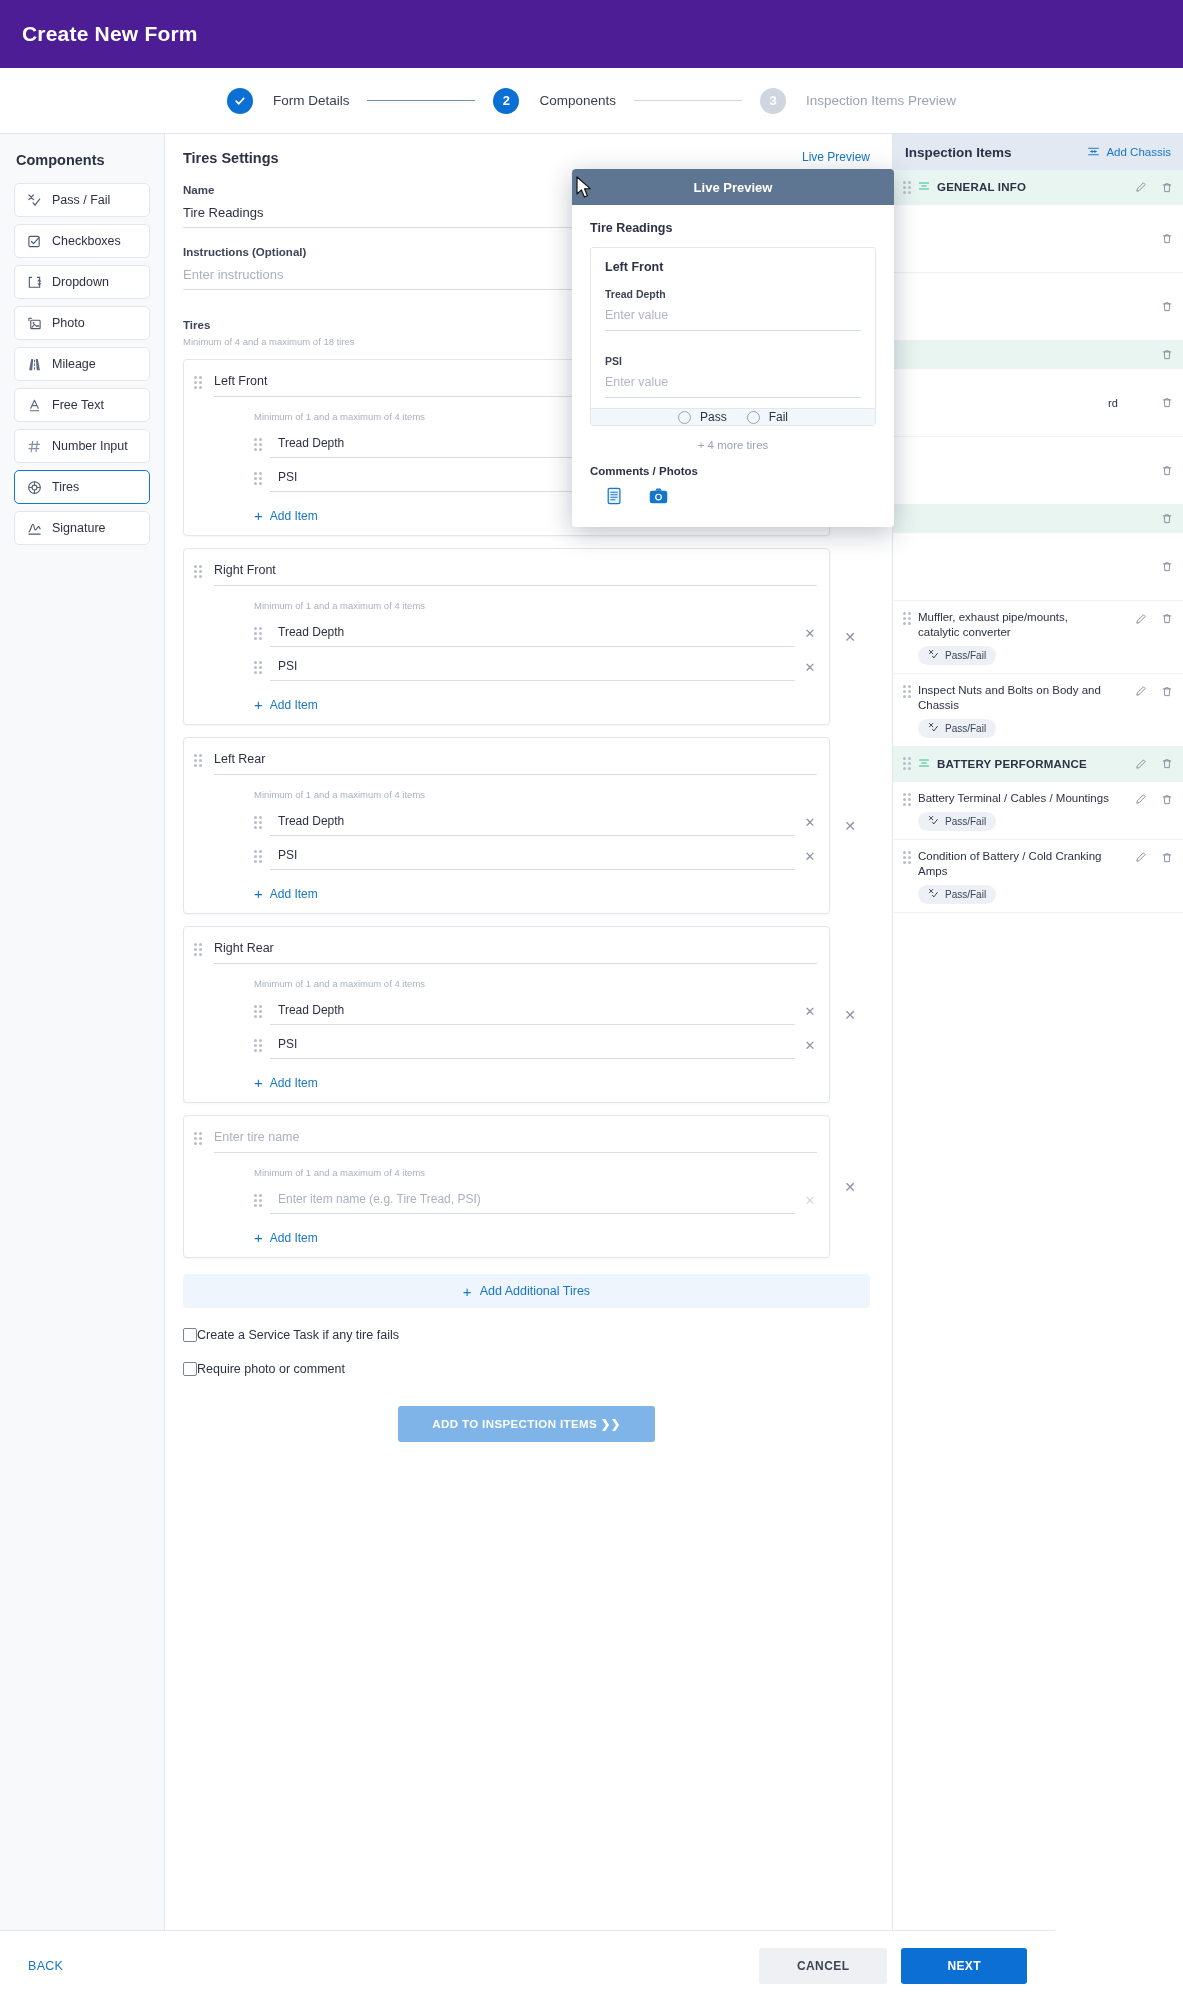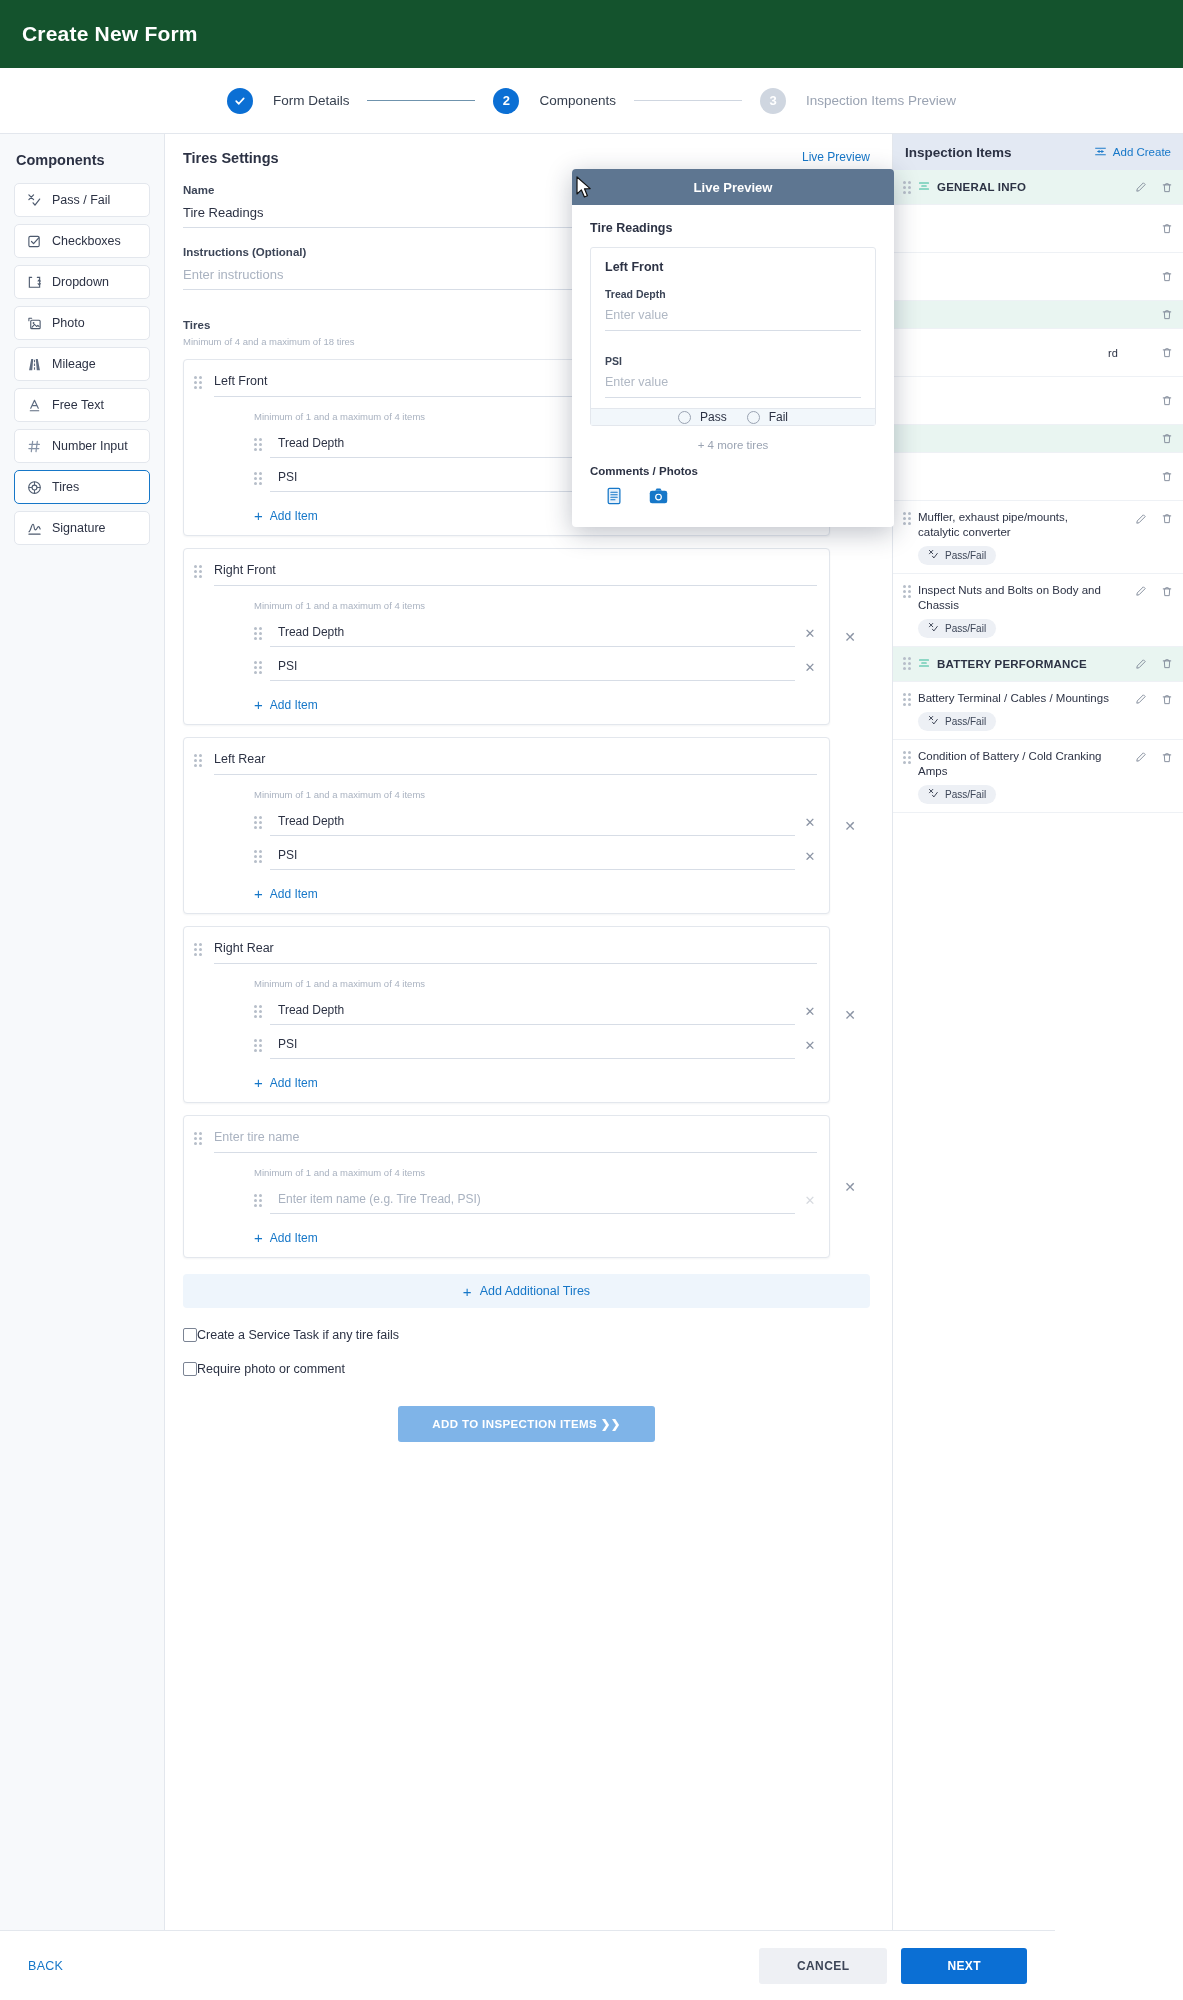--- a/index.html
+++ b/index.html
@@ -7,21 +7,21 @@
     width: 1183px; height: 2000px;
     font-family: "Liberation Sans", sans-serif;
     background: #ffffff;
     color: #2c3244;
     overflow: hidden;
     position: relative;
   }
 
   
   .topbar {
-    height: 68px; background: #14532d;
+    height: 68px; background: #4c1d95;
     display: flex; align-items: center; padding: 14px 22px;
   }
   .topbar-title { color: #fff; font-size: 21px; font-weight: bold; letter-spacing: .2px; }
 
   
   .stepper {
     height: 66px; background: #fff;
     display: flex; align-items: center; justify-content: center;
     border-bottom: 1px solid #e3e7ed;
   }
@@ -147,21 +147,21 @@
   .row-actions { display:flex; align-items:center; gap:14px;}
   .icon-btn { color:#7d8796; cursor:pointer; display:flex; }
   .item-entry { padding: 9px 10px 8px 10px; border-bottom:1px solid #eef1f5;}
   .item-top { display:flex; align-items:flex-start; justify-content:space-between; gap:24px;}
   .item-title { font-size: 11.5px; color:#2c3244; font-weight:500; line-height:1.3;}
   .pill {
     display:inline-flex; align-items:center; gap:6px; background:#edf0f5;
     border-radius:11px; padding: 3px 10px; font-size: 10px; color:#3c4557;
     margin: 6px 0 0 15px;
   }
-  .blank-row { height: 48px; border-bottom:1px solid #eef1f5; display:flex; align-items:center; justify-content:flex-end; padding-right:10px;}
+  .blank-row { height: 68px; border-bottom:1px solid #eef1f5; display:flex; align-items:center; justify-content:flex-end; padding-right:10px;}
 
   
   .modal {
     position: absolute; left: 572px; top: 169px; width: 322px;
     background:#fff; border-radius: 4px; box-shadow: 0 6px 26px rgba(25,35,60,.28);
     overflow: hidden; z-index: 40;
   }
   .modal-head { background:#5e7691; height:36px; display:flex; align-items:center; justify-content:center;}
   .modal-head-title { color:#fff; font-size:13px; font-weight:bold;}
   .modal-body { padding: 16px 18px 18px 18px;}
@@ -601,21 +601,21 @@
 
   <div class="inspect">
     <div class="inspect-head">
       <div class="inspect-title">Inspection Items</div>
       <div class="add-section">
         <span>
           <svg width="13" height="13" viewBox="0 0 16 16">
               <path d="M2 4 H14 M2 12 H14 M5 8 H11 M5 8 L6.6 6.4 M5 8 L6.6 9.6 M11 8 L9.4 6.4 M11 8 L9.4 9.6" stroke="#1677c8" stroke-width="1.2" fill="none" stroke-linecap="round"></path>
             </svg>
         </span>
-        <span>Add Create</span>
+        <span>Add Chassis</span>
       </div>
     </div>
 
     <div class="sect-row">
       <div class="sect-left">
         <span class="dots">
             <i></i>
             <i></i>
             <i></i>
             <i></i>

